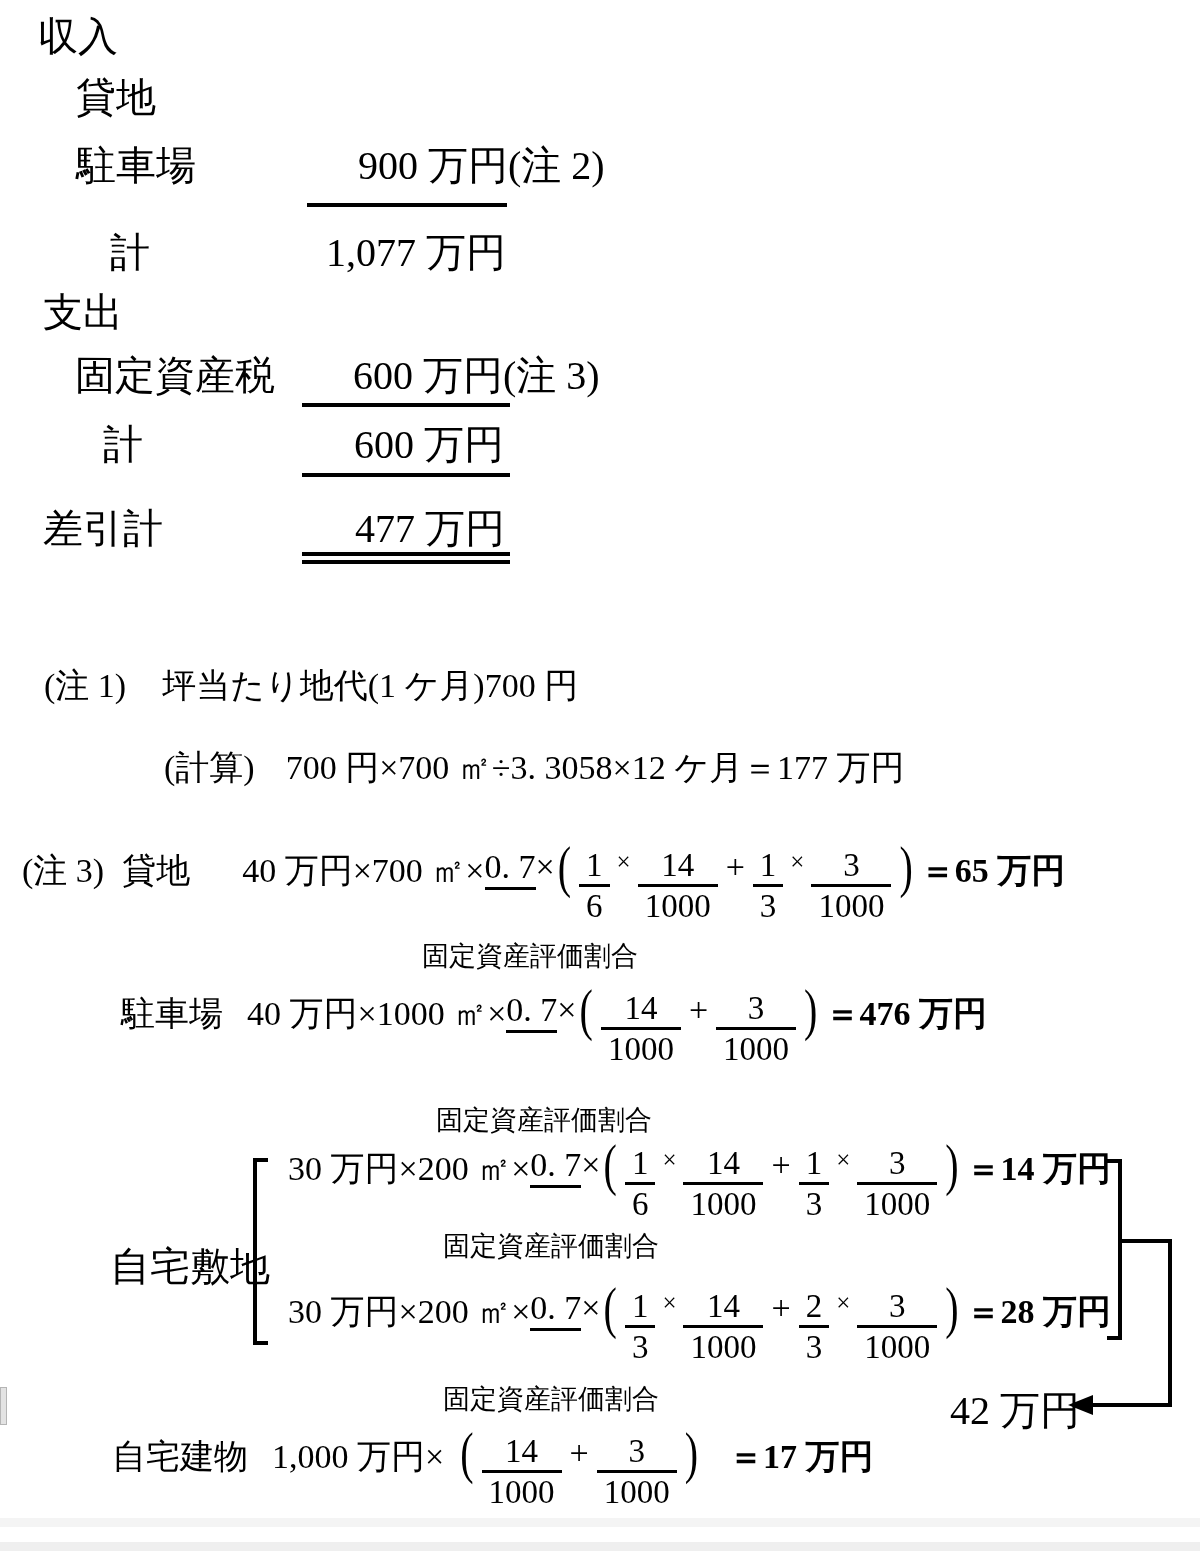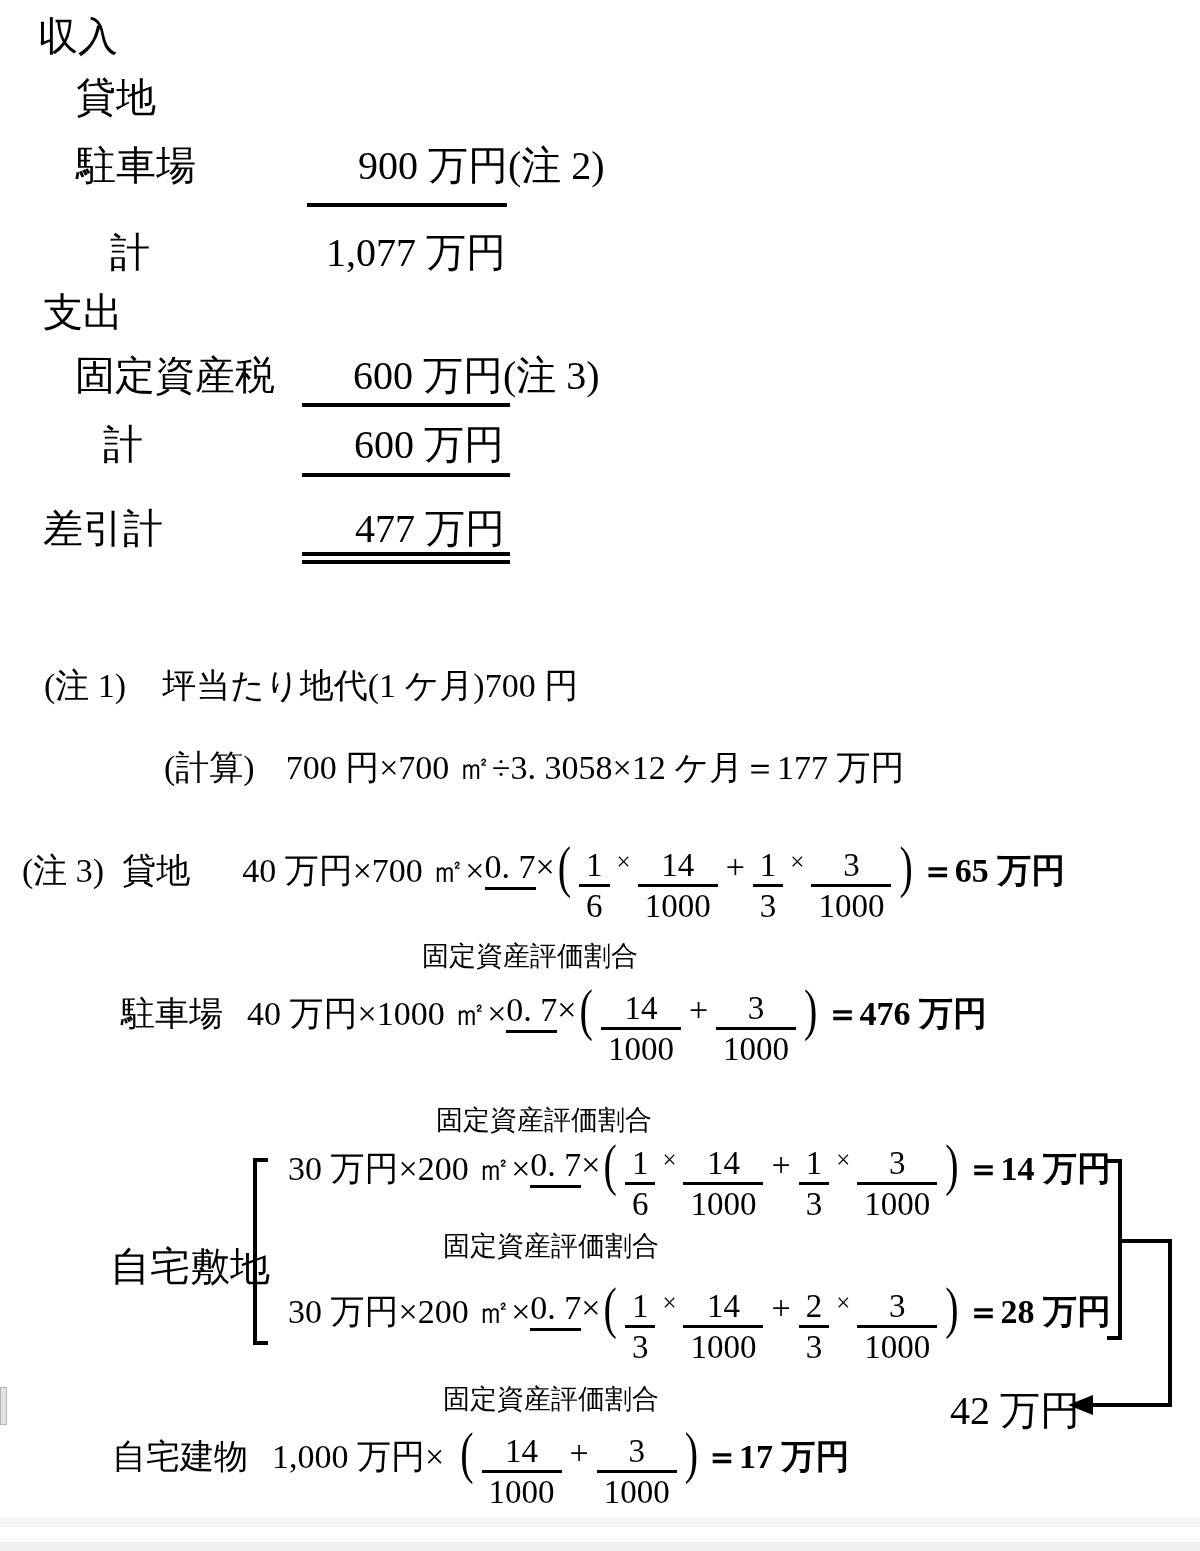--- a/index.html
+++ b/index.html
@@ -154,20 +154,20 @@
   <div class="t" style="left:950px;top:1387px">42 万円</div>
 
   <div class="frow" style="left:112px;top:1434px">
     <span style="margin-right:24px">自宅建物</span>
     <span>1,000 万円×</span>
     <span class="paren gap-l">(</span>
     <span class="frac"><span class="fn">14</span><span class="fd">1000</span></span>
     <span class="plus">+</span>
     <span class="frac"><span class="fn">3</span><span class="fd">1000</span></span>
     <span class="paren">)</span>
-    <span class="res" style="margin-left:4px">＝17 万円</span>
+    <span class="res" style="margin-left:28px">＝17 万円</span>
   </div>
 
   <div class="artifact" style="left:0;top:1387px;width:7px;height:38px"></div>
   <div class="band" style="top:1518px;height:9px;background:#f4f4f4"></div>
   <div class="band" style="top:1542px;height:9px;background:#efefef"></div>
 
 </div>
 
 </body></html>

